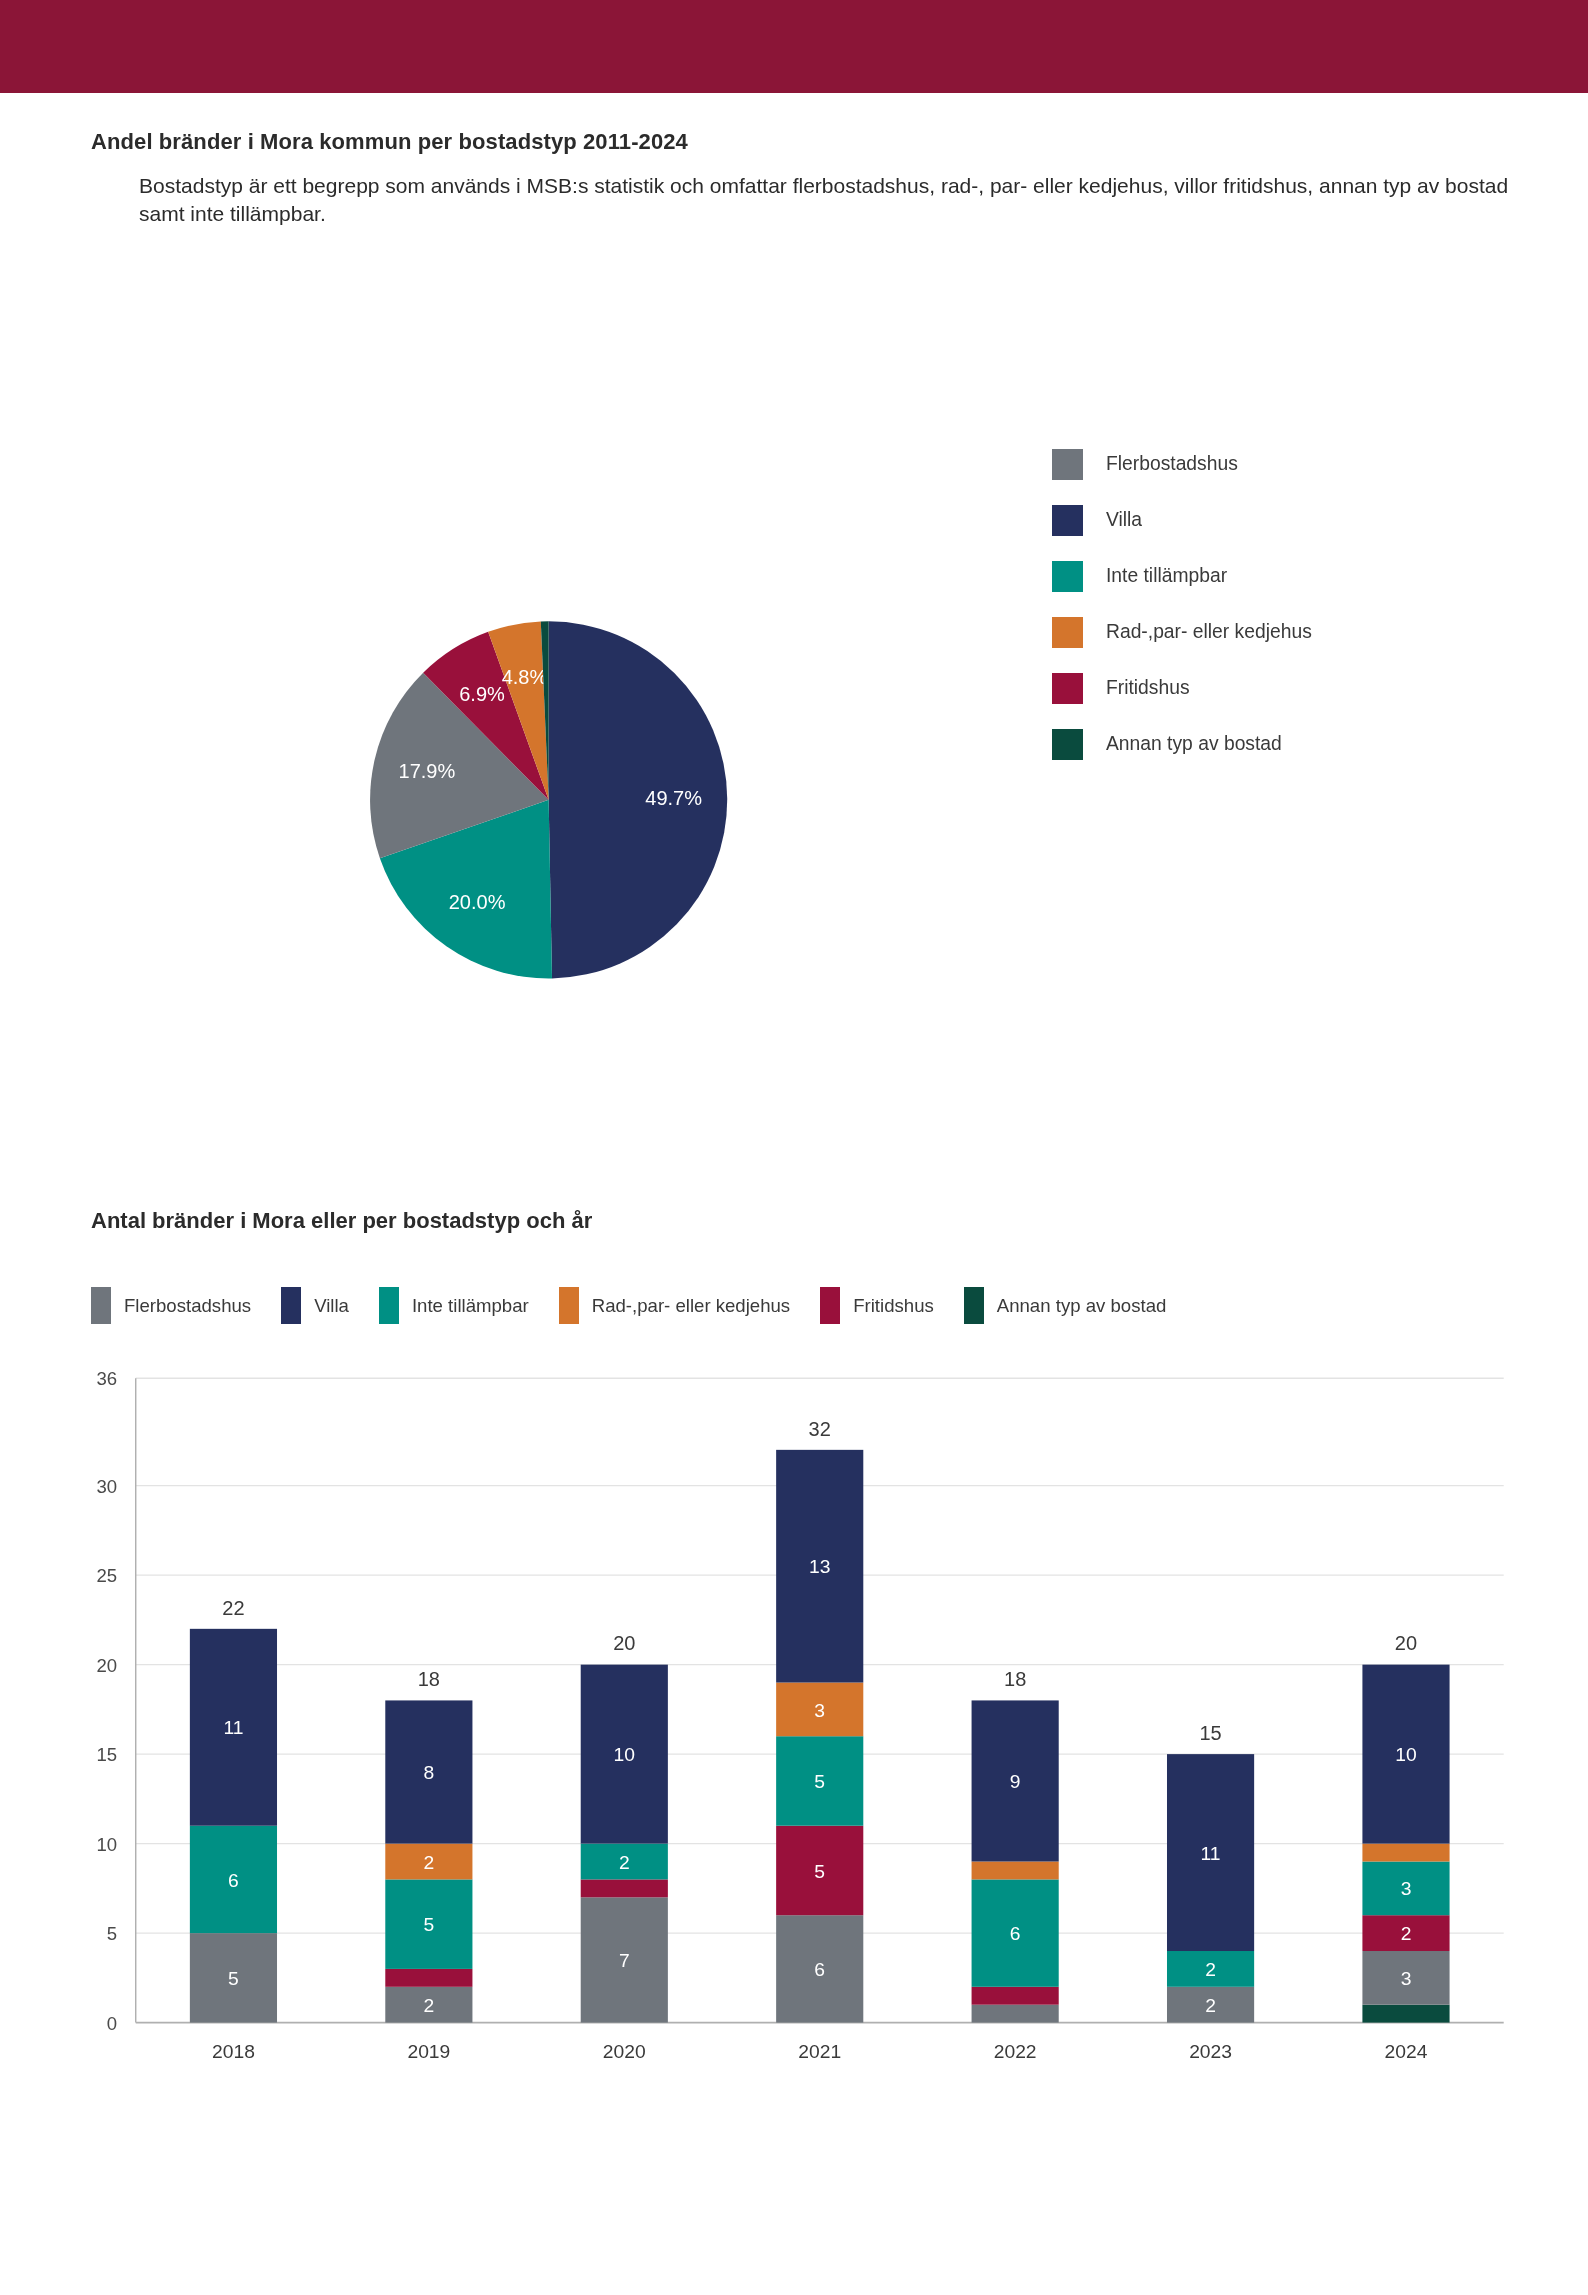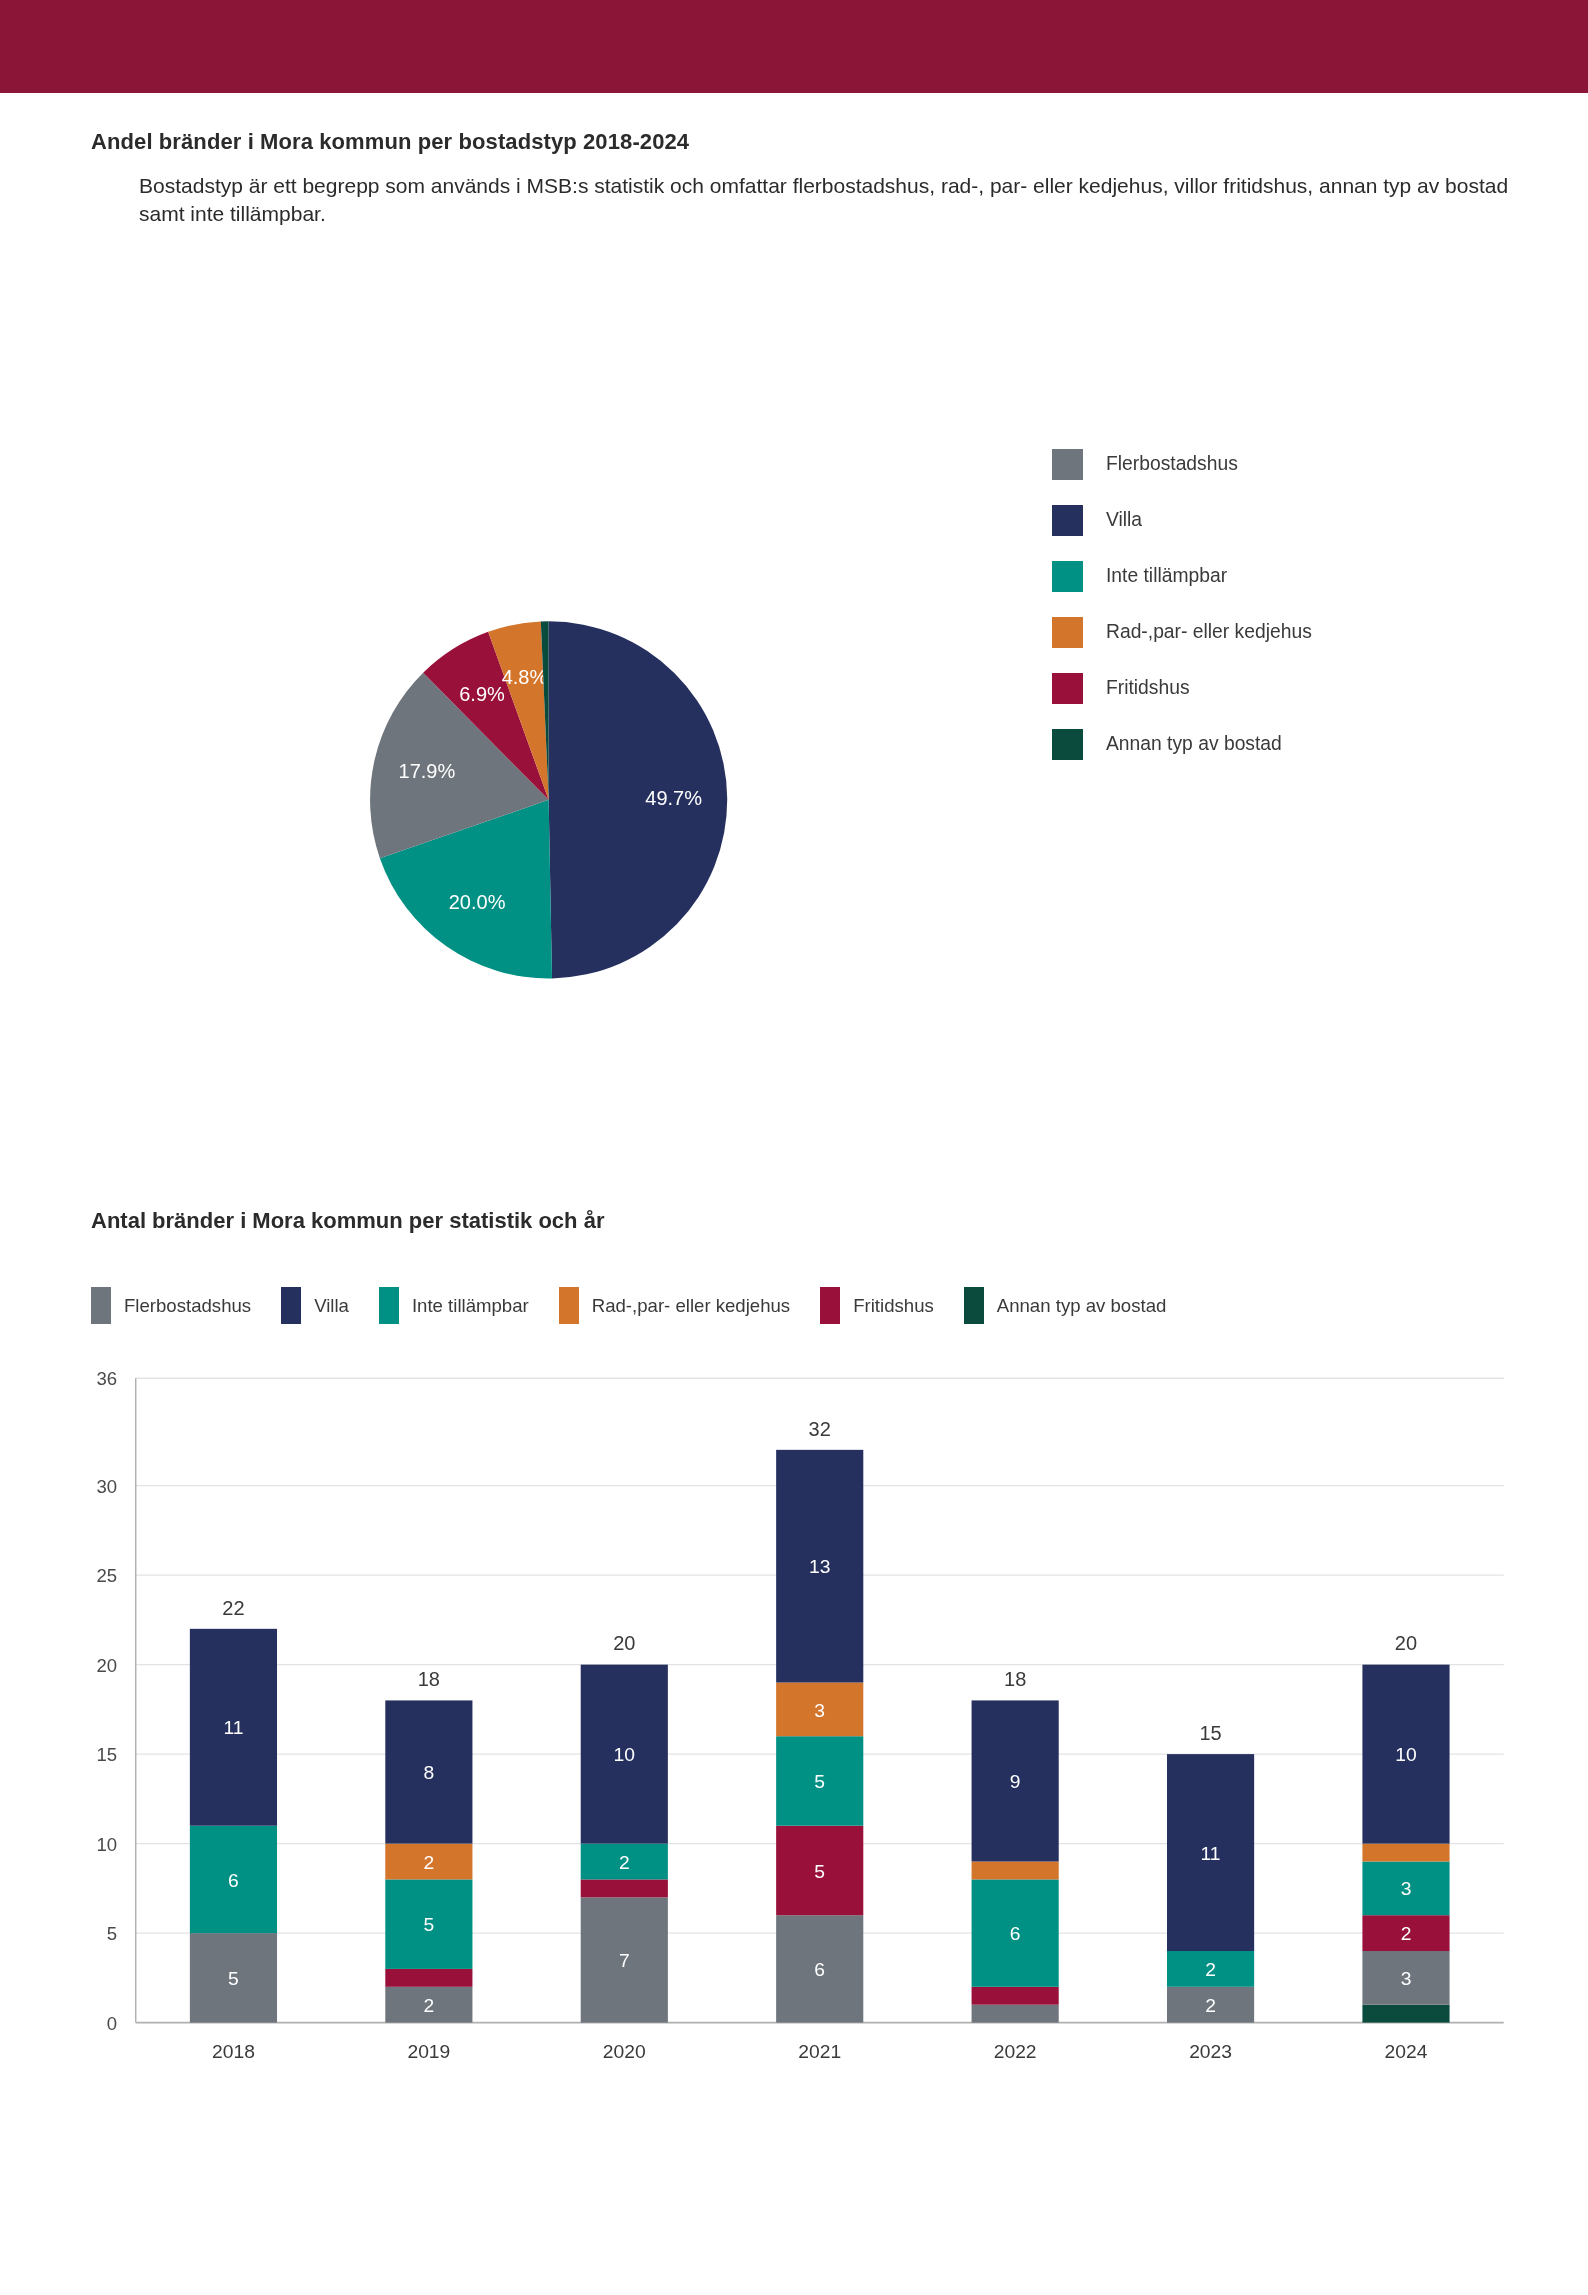--- a/index.html
+++ b/index.html
@@ -145,21 +145,21 @@
 </style>
 </head>
 <body>
 
 <div id="page">
 
   <div class="header-bar"></div>
 
   <div class="content">
 
-    <div class="pie-title">Andel bränder i Mora kommun per bostadstyp 2018-2024</div>
+    <div class="pie-title">Andel bränder i Mora kommun per bostadstyp 2011-2024</div>
 
     <div class="pie-desc">Bostadstyp är ett begrepp som används i MSB:s statistik och omfattar flerbostadshus, rad-, par- eller kedjehus, villor fritidshus, annan typ av bostad samt inte tillämpbar.</div>
 
     <div class="pie-wrap">
       <svg class="pie-svg" id="pie-svg" width="1588" height="800" viewBox="0 0 2223 1120">
           <path d="M 768 690 L 768 440 A 250 250 0 0 1 772.712109928852 939.9555880952023 Z" fill="#25305F"></path>
           <text x="942.9922277440662" y="697.3506882741998" class="pie-pct">49.7%</text>
           <path d="M 768 690 L 772.712109928852 939.9555880952023 A 250 250 0 0 1 531.7342312050488 771.7220074137356 Z" fill="#009084"></path>
           <text x="667.8243780209466" y="842.4916191319542" class="pie-pct">20.0%</text>
           <path d="M 768 690 L 531.7342312050488 771.7220074137356 A 250 250 0 0 1 592.3375075502876 512.1160806976787 Z" fill="#6F757C"></path>
@@ -194,21 +194,21 @@
           </div>
           <div class="legend-row">
             <span class="legend-swatch" style="background: rgb(10, 75, 62);"></span>
             <span class="legend-label">Annan typ av bostad</span>
           </div>
         </div>
     </div>
 
     <div class="bar-section">
 
-      <div class="bar-title">Antal bränder i Mora kommun per statistik och år</div>
+      <div class="bar-title">Antal bränder i Mora eller per bostadstyp och år</div>
 
       <div class="bar-legend" id="bar-legend">
           <div class="bar-legend-item">
             <span class="bar-legend-swatch" style="background: rgb(111, 117, 124);"></span>
             <span class="bar-legend-label">Flerbostadshus</span>
           </div>
           <div class="bar-legend-item">
             <span class="bar-legend-swatch" style="background: rgb(37, 48, 95);"></span>
             <span class="bar-legend-label">Villa</span>
           </div>

